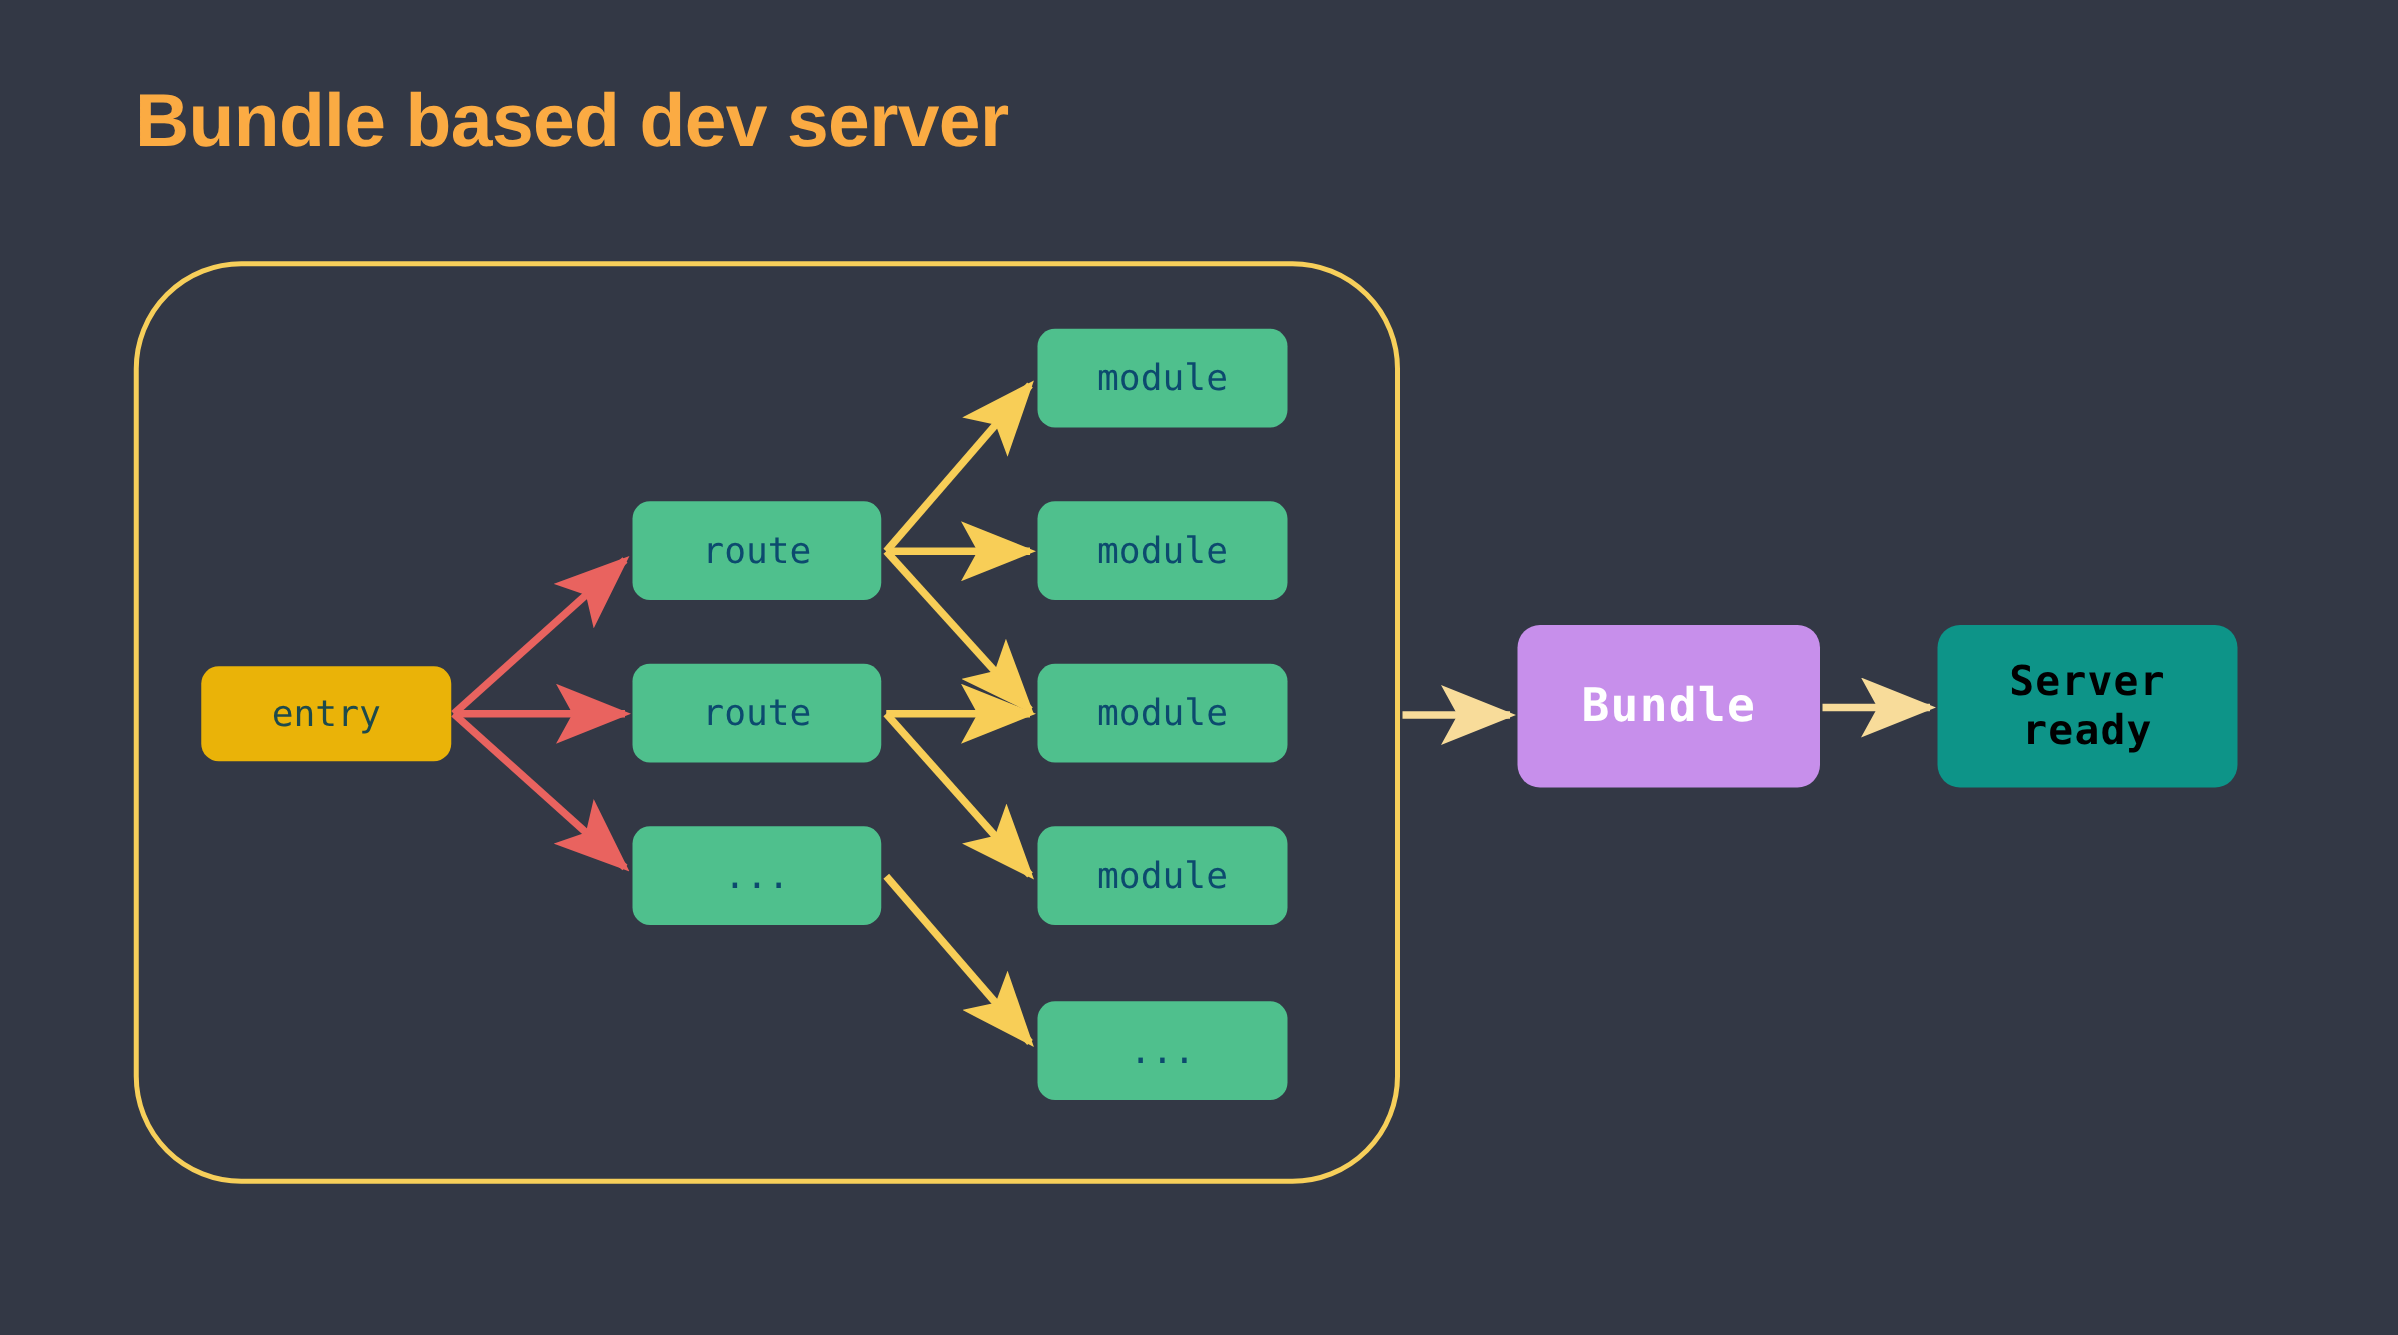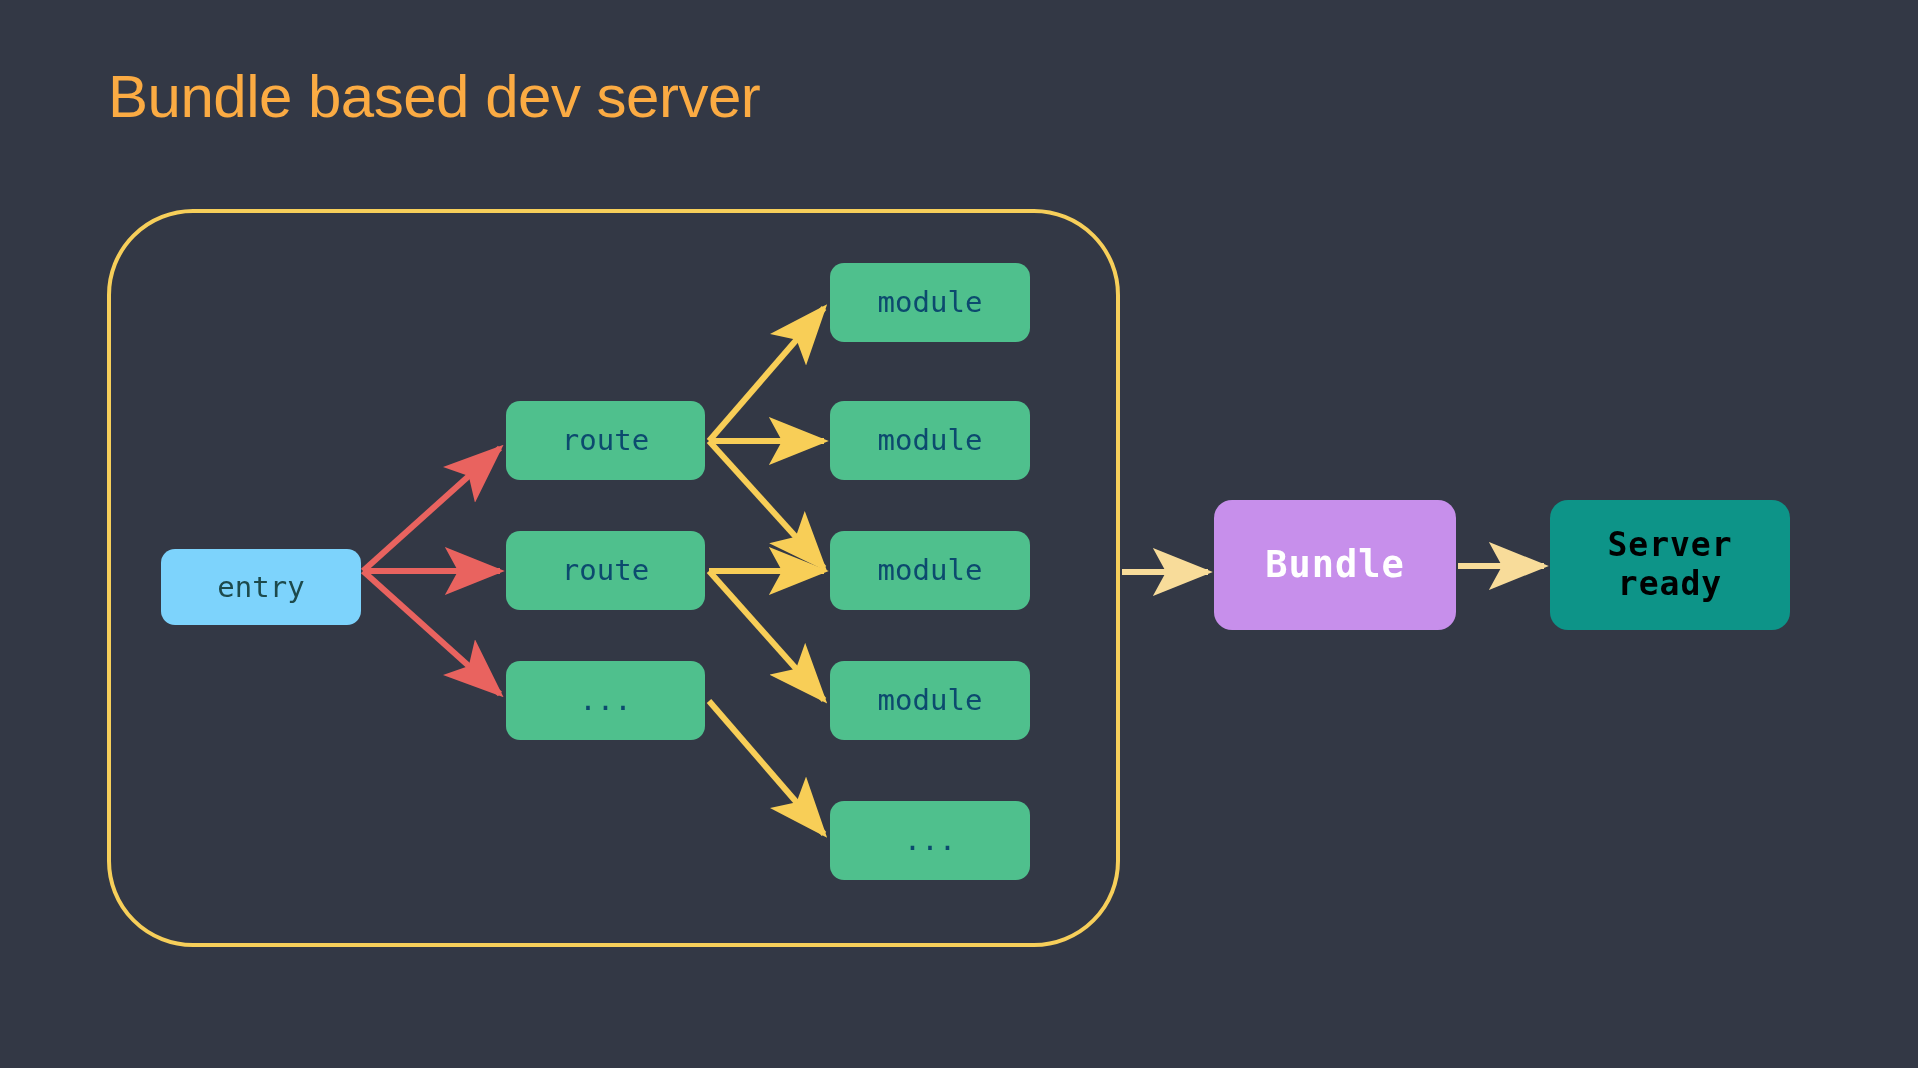--- a/index.html
+++ b/index.html
@@ -19,21 +19,21 @@
     width: 1918px;
     height: 1068px;
     background: #333845;
   }
   #title {
     position: absolute;
     left: 108px;
     top: 62px;
     font-family: "Liberation Sans", sans-serif;
     font-size: 60px;
-    font-weight: 400;
+    font-weight: 700;
     letter-spacing: -0.5px;
     color: #fbab43;
     white-space: nowrap;
     text-align: right;
   }
   #edges {
     position: absolute;
     left: 0;
     top: 0;
     width: 1918px;
@@ -45,25 +45,24 @@
     box-sizing: border-box;
     display: flex;
     align-items: center;
     justify-content: center;
     text-align: center;
     border-radius: 14px;
     font-family: "DejaVu Sans Mono", "Liberation Mono", monospace;
     line-height: 1.18;
   }
   .node-entry {
-    background: #7dd3fc;
+    background: #eab308;
     color: #1d4a4c;
     font-size: 29px;
     border-radius: 14px;
-    margin-top: 16px;
   }
   .node-green {
     background: #4fc08d;
     color: #0c4a6e;
     font-size: 29px;
   }
   .node-bundle {
     background: #c78feb;
     color: #ffffff;
     font-size: 37px;

